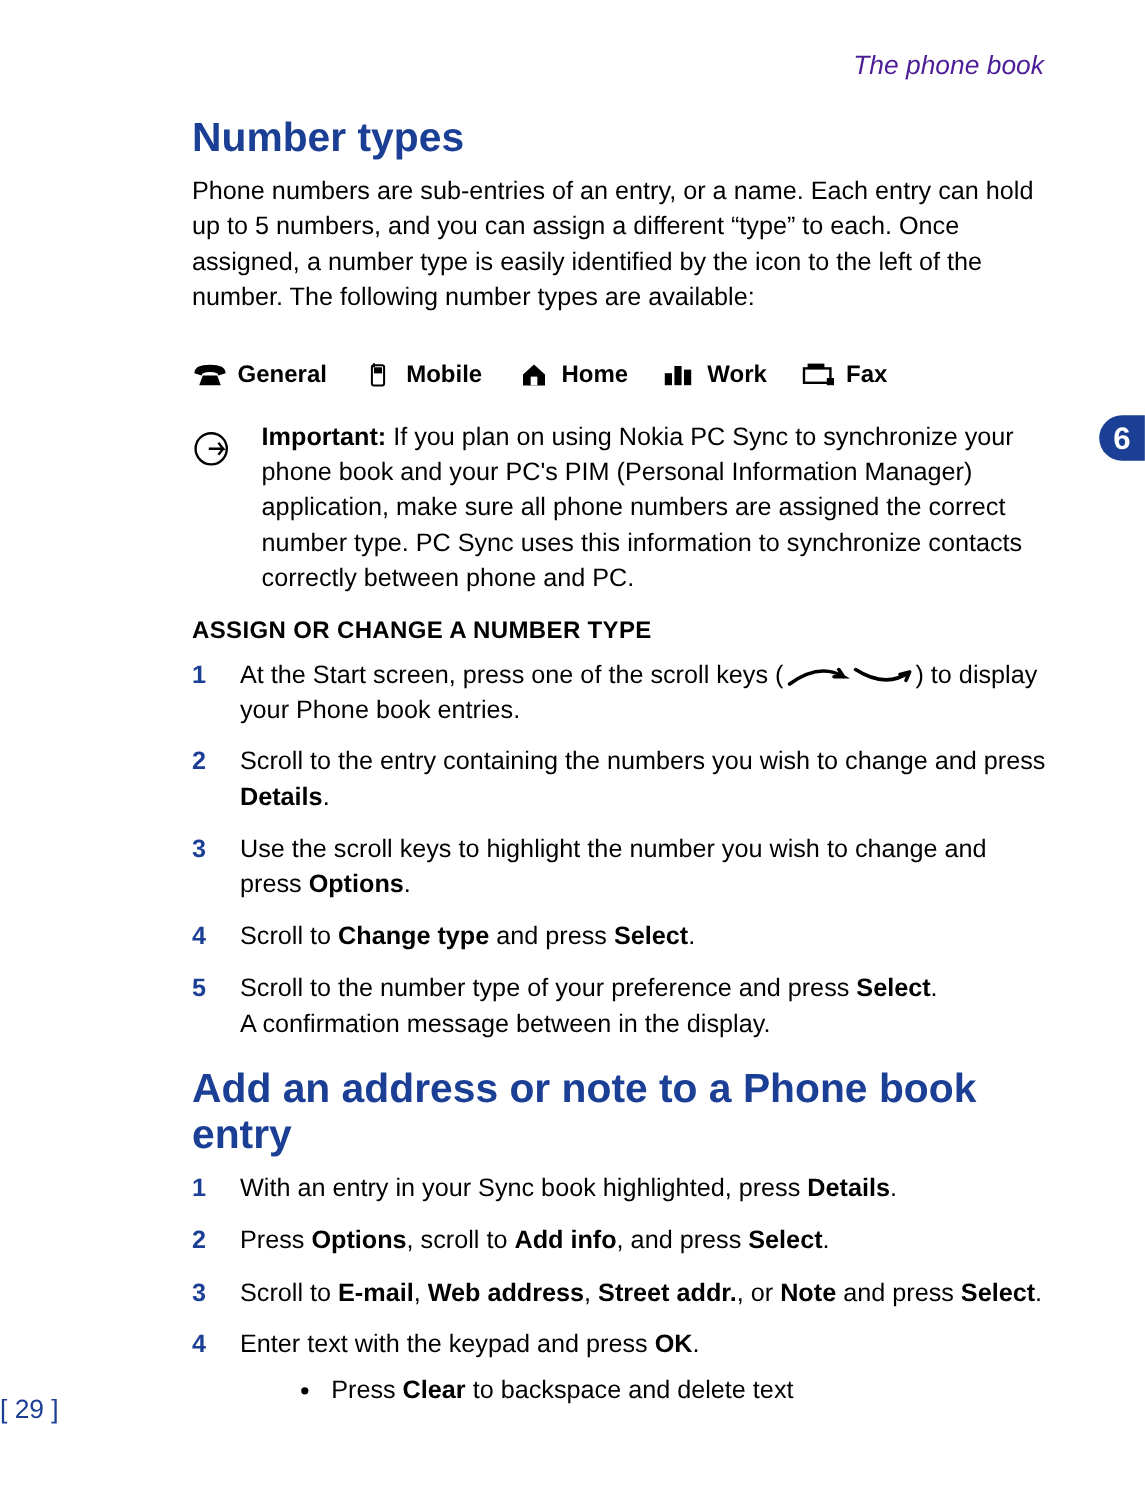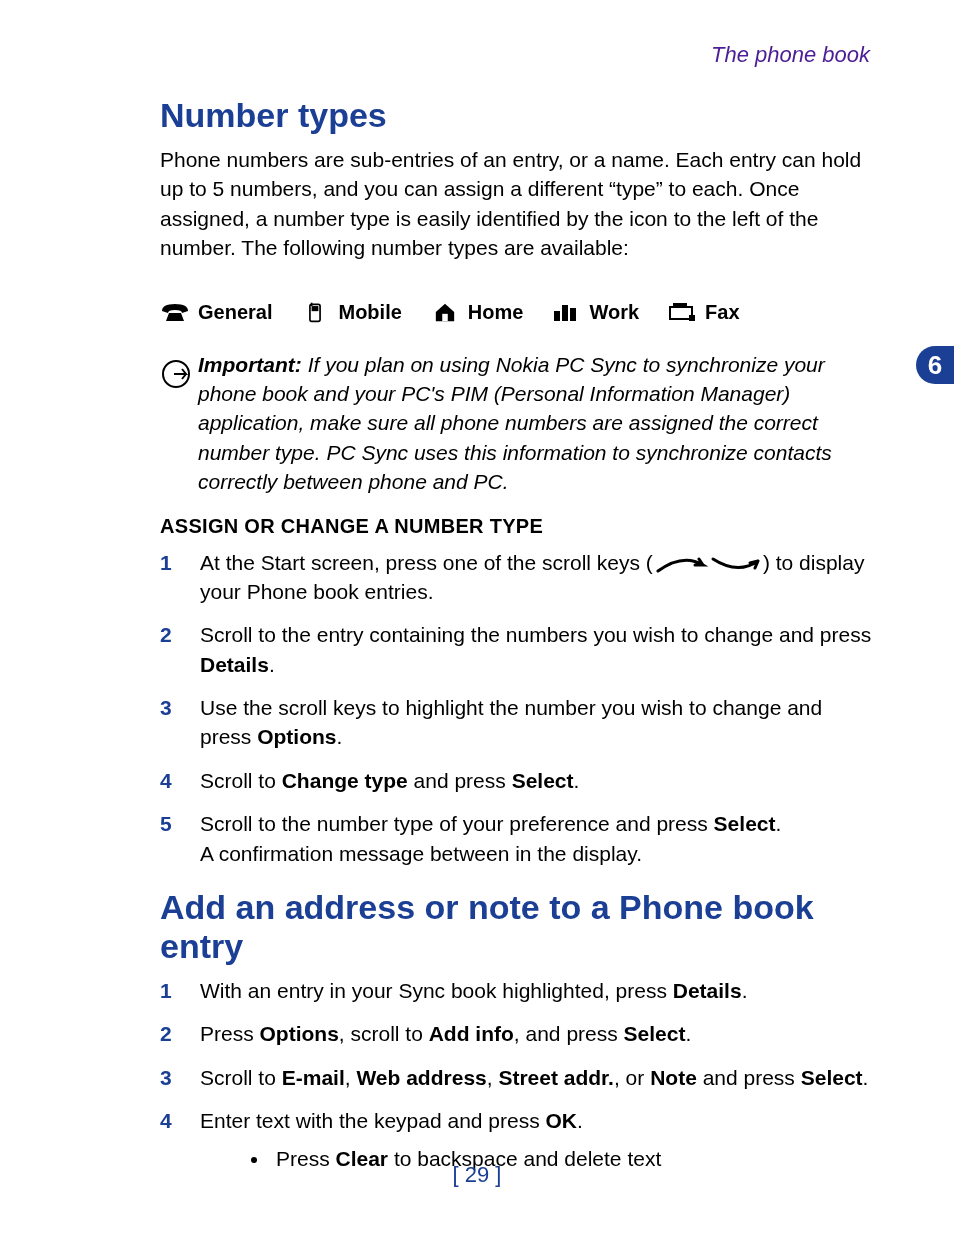--- a/index.html
+++ b/index.html
@@ -40,22 +40,22 @@
     align-items: center;
     gap: 10px;
     margin: 38px 0 26px 0;
     font-size: 20px;
     font-weight: 700;
   }
   .icon-row .cell { display: flex; align-items: center; gap: 8px; margin-right: 18px; }
   .ico-svg { width: 30px; height: 22px; flex: 0 0 auto; }
   .important-block {
     display: flex;
+    gap: 20px;
     margin-bottom: 18px;
-    font-style: italic;
   }
   .important-block .imp-icon {
     width: 38px; flex: 0 0 38px; padding-top: 6px;
   }
   .important-block p { font-size: 21px; line-height: 1.4; }
   .h3 {
     font-weight: 700;
     font-size: 20px;
     letter-spacing: 0.3px;
     margin: 8px 0 10px 0;
@@ -105,21 +105,20 @@
     list-style: disc;
     margin: 8px 0 0 70px;
     font-size: 21px;
     line-height: 1.4;
   }
   .sub-bullet li { padding-left: 6px; margin-bottom: 8px; }
   .page-num {
     position: absolute;
     left: 0; right: 0;
     bottom: 60px;
-    text-align: center;
     color: #1b3f94;
     font-size: 22px;
   }
 </style>
 </head>
 <body>
 
 <div class="side-tab">6</div>
 
 <div class="page">

